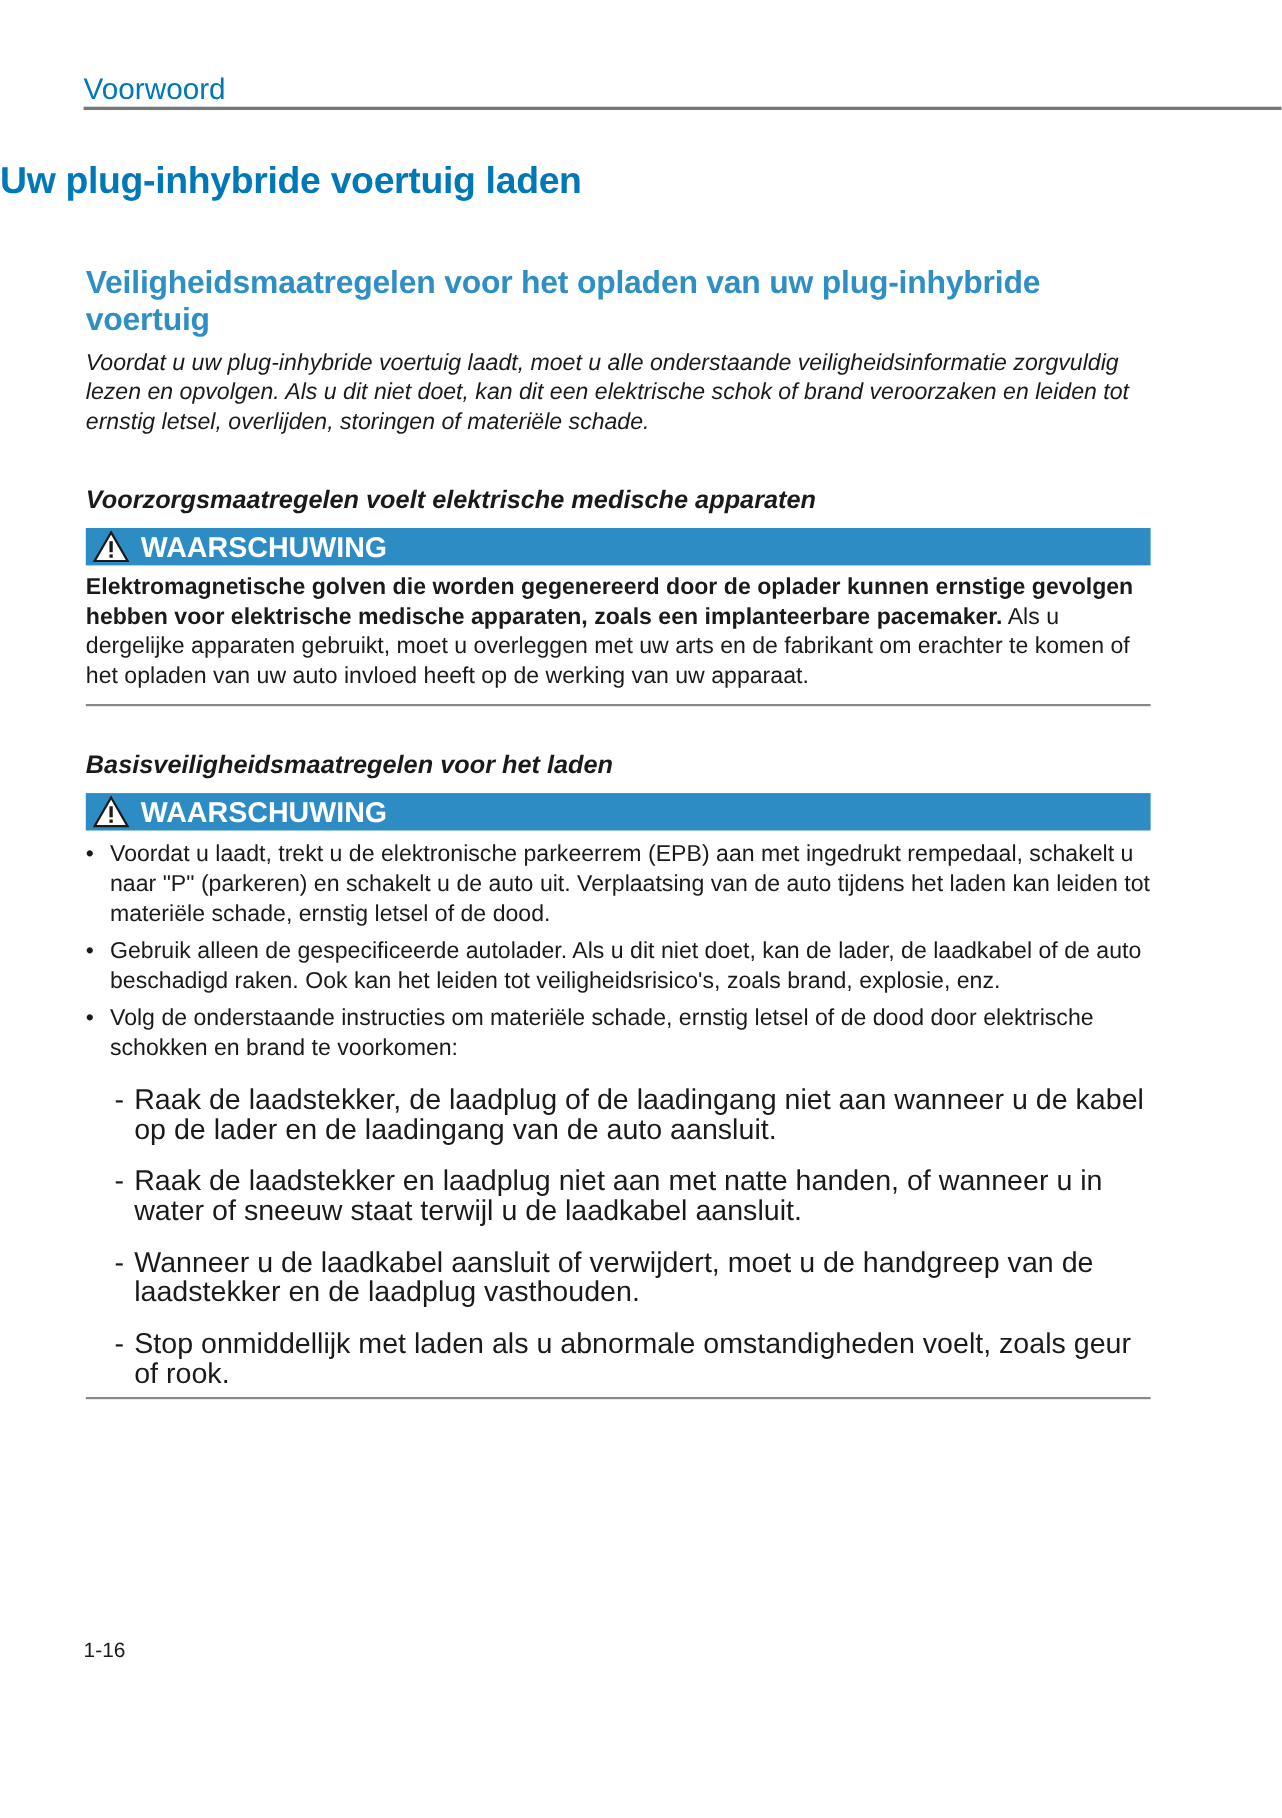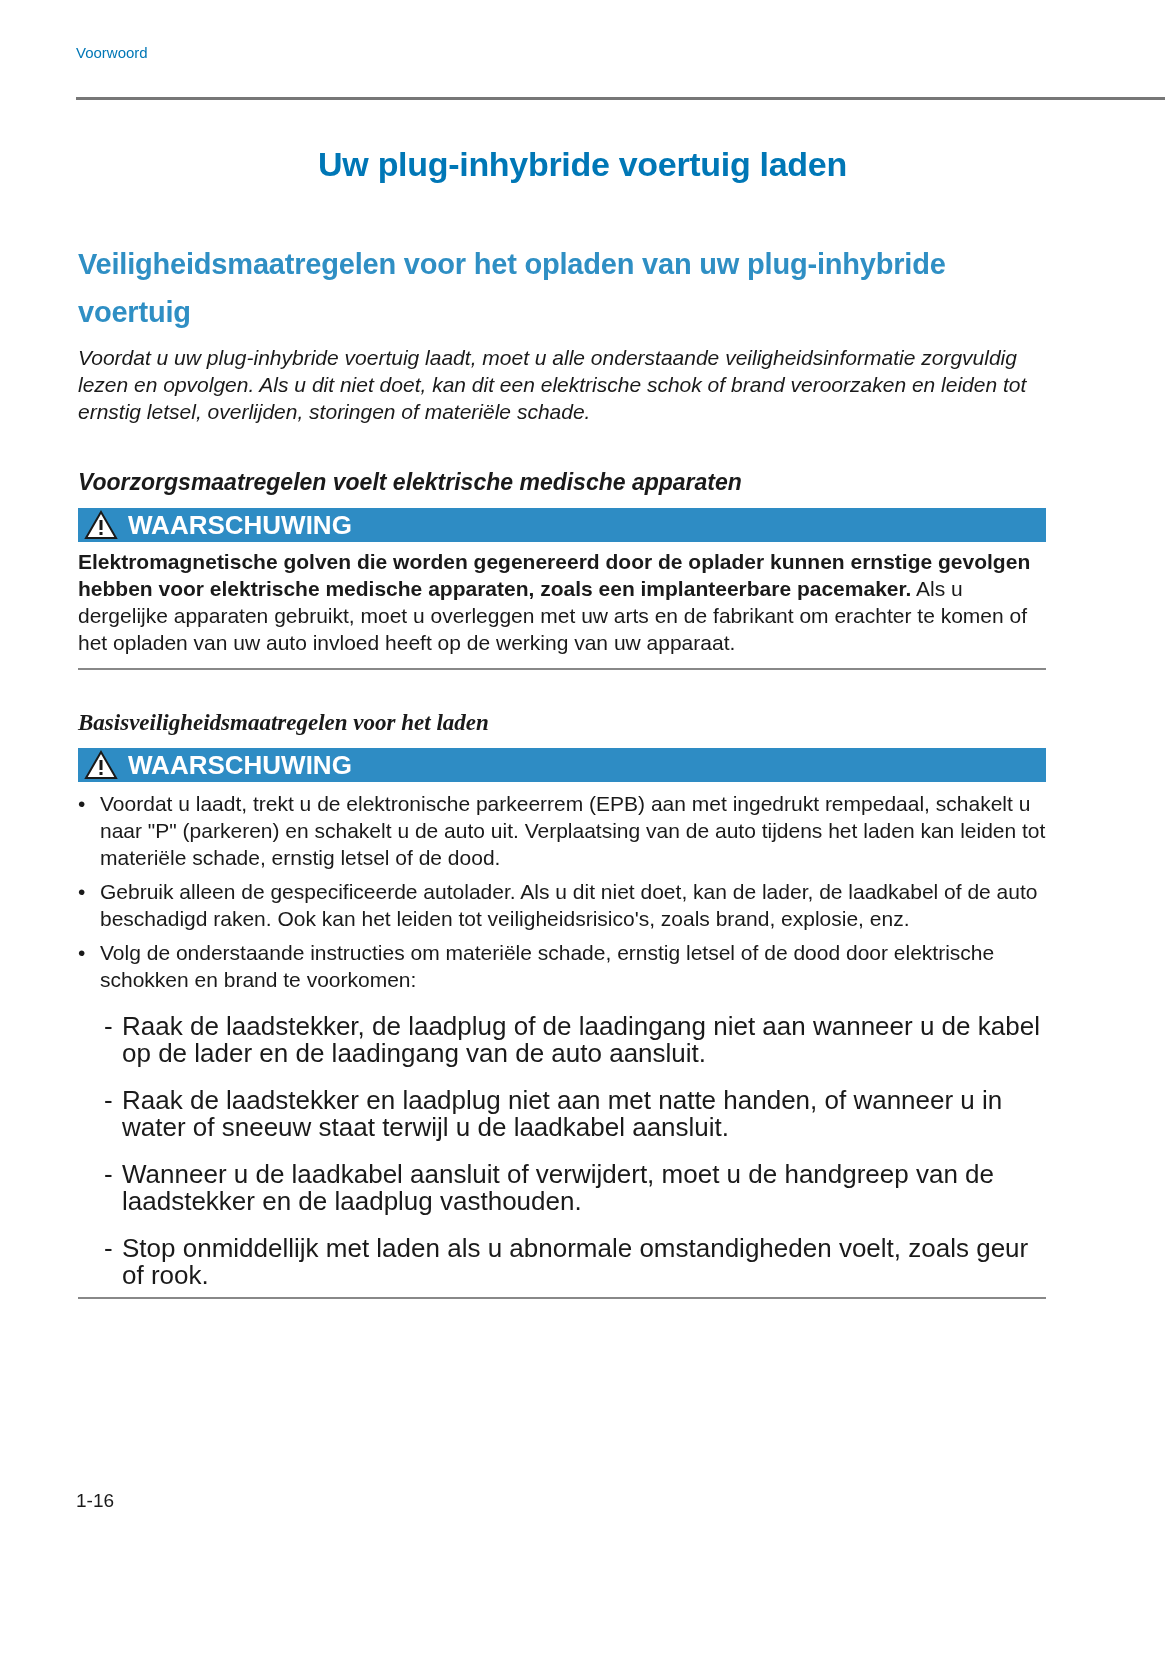--- a/index.html
+++ b/index.html
@@ -1,34 +1,34 @@
 <!DOCTYPE html>
 <html><head>
 <meta charset="utf-8">
 <style>
   html, body { margin: 0; padding: 0; background: #ffffff; }
   body {
     width: 1165px; height: 1653px; position: relative; overflow: hidden;
     font-family: "Liberation Sans", sans-serif; color: #1a1a1a;
   }
   .header-label {
-    position: absolute; left: 76px; top: 44px;
-    font-size: 15px; color: #0077b6;
+    position: absolute; left: 76px; top: 66px;
+    font-size: 27px; color: #0077b6;
   }
   .header-rule {
     position: absolute; left: 76px; top: 97px; width: 1089px; height: 3px;
     background: #777777;
   }
   .page-title {
-    position: absolute; left: 0; width: 1165px; top: 145px; text-align: center;
+    position: absolute; left: 0; width: 1165px; top: 145px; text-align: left;
     font-size: 34px; font-weight: bold; color: #0077b6; letter-spacing: -0.3px;
   }
   .content { position: absolute; left: 78px; top: 240px; width: 968px; }
   .section-title {
-    font-size: 29px; font-weight: bold; color: #2f8fc4; line-height: 48px;
+    font-size: 29px; font-weight: bold; color: #2f8fc4; line-height: 34px;
     margin: 0 0 8px 0; letter-spacing: -0.2px;
   }
   .para { font-size: 21px; line-height: 27px; margin: 0; font-style: italic; }
   .subhead {
     font-size: 23px; font-weight: bold; font-style: italic; margin: 44px 0 12px 0;
   }
   .warn-bar {
     background: #2e8cc4; height: 34px; display: flex; align-items: center;
     padding-left: 6px; color: #ffffff; font-weight: bold; font-size: 26px;
   }
@@ -61,21 +61,21 @@
     <svg width="34" height="30" viewBox="0 0 34 30">
       <polygon points="17,2 32,28 2,28" fill="#ffffff" stroke="#1a1a1a" stroke-width="2"></polygon>
       <rect x="15.5" y="10" width="3" height="10" fill="#1a1a1a"></rect>
       <rect x="15.5" y="22" width="3" height="3" fill="#1a1a1a"></rect>
     </svg>
     <span>WAARSCHUWING</span>
   </div>
   <p class="warn-body"><b>Elektromagnetische golven die worden gegenereerd door de oplader kunnen ernstige gevolgen hebben voor elektrische medische apparaten, zoals een implanteerbare pacemaker.</b><span> Als u dergelijke apparaten gebruikt, moet u overleggen met uw arts en de fabrikant om erachter te komen of het opladen van uw auto invloed heeft op de werking van uw apparaat.</span></p>
   <div class="rule"></div>
 
-  <div class="subhead" style="margin-top:40px;font-family:Liberation Serif, serif;">Basisveiligheidsmaatregelen voor het laden</div>
+  <div class="subhead" style="margin-top:40px;">Basisveiligheidsmaatregelen voor het laden</div>
   <div class="warn-bar">
     <svg width="34" height="30" viewBox="0 0 34 30">
       <polygon points="17,2 32,28 2,28" fill="#ffffff" stroke="#1a1a1a" stroke-width="2"></polygon>
       <rect x="15.5" y="10" width="3" height="10" fill="#1a1a1a"></rect>
       <rect x="15.5" y="22" width="3" height="3" fill="#1a1a1a"></rect>
     </svg>
     <span>WAARSCHUWING</span>
   </div>
   <ul class="bullets">
     <li>Voordat u laadt, trekt u de elektronische parkeerrem (EPB) aan met ingedrukt rempedaal, schakelt u naar "P" (parkeren) en schakelt u de auto uit. Verplaatsing van de auto tijdens het laden kan leiden tot materiële schade, ernstig letsel of de dood.</li>

